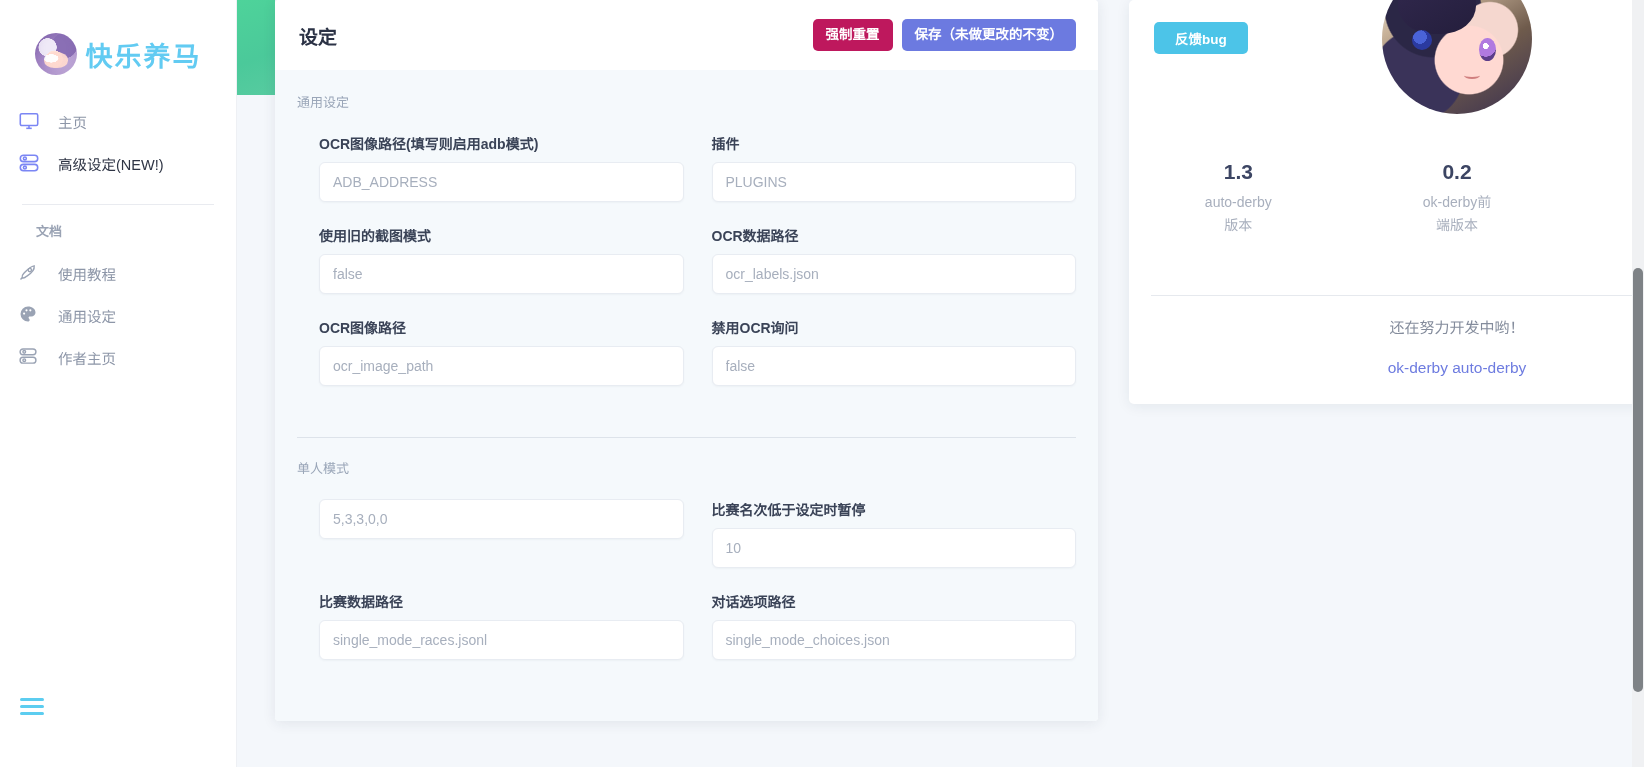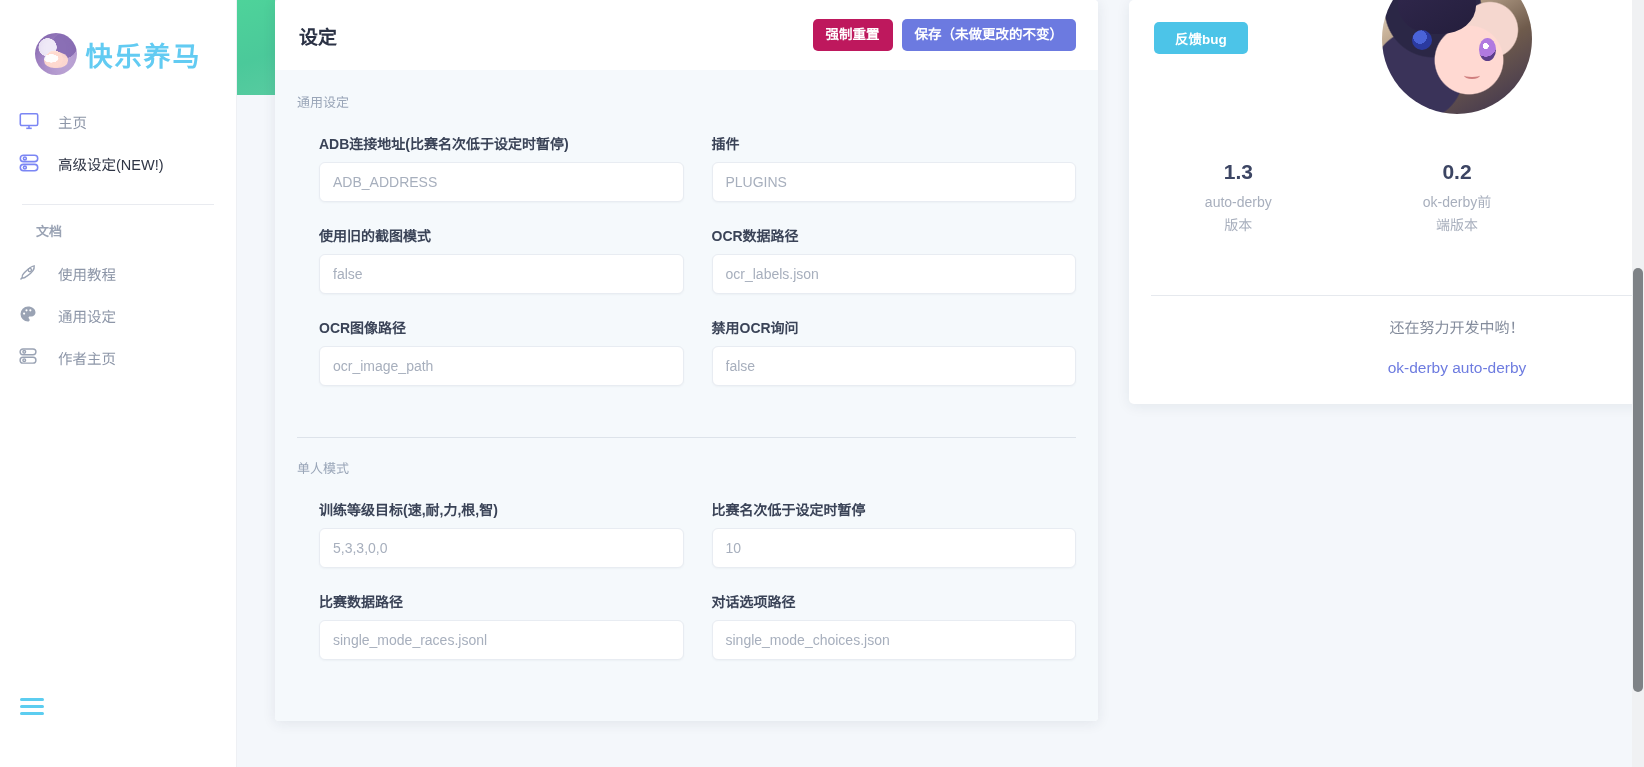--- a/index.html
+++ b/index.html
@@ -387,21 +387,21 @@
           <button class="btn btn-primary">保存（未做更改的不变）</button>
         </div>
       </div>
 
       <div class="card-body">
 
         <div class="section-title">通用设定</div>
         <div class="grid">
 
           <div class="field">
-            <label>ADB连接地址(比赛名次低于设定时暂停)</label>
+            <label>OCR图像路径(填写则启用adb模式)</label>
             <input type="text" placeholder="ADB_ADDRESS" style="">
           </div>
 
           <div class="field">
             <label>插件</label>
             <input type="text" placeholder="PLUGINS" style="">
           </div>
 
           <div class="field">
             <label>使用旧的截图模式</label>
@@ -423,21 +423,20 @@
             <input type="text" placeholder="false" style="">
           </div>
         </div>
 
         <div class="divider"></div>
 
         <div class="section-title sec2">单人模式</div>
         <div class="grid">
 
           <div class="field">
-            <label>训练等级目标(速,耐,力,根,智)</label>
             <input type="text" placeholder="5,3,3,0,0" style="">
           </div>
 
           <div class="field">
             <label>比赛名次低于设定时暂停</label>
             <input type="text" placeholder="10" style="">
           </div>
 
           <div class="field">
             <label>比赛数据路径</label>

